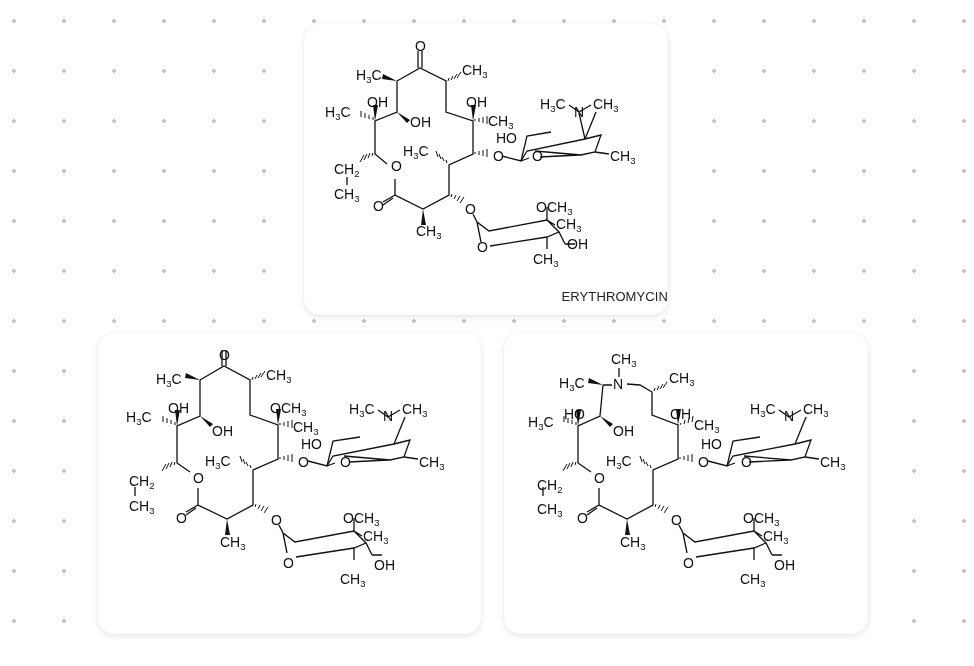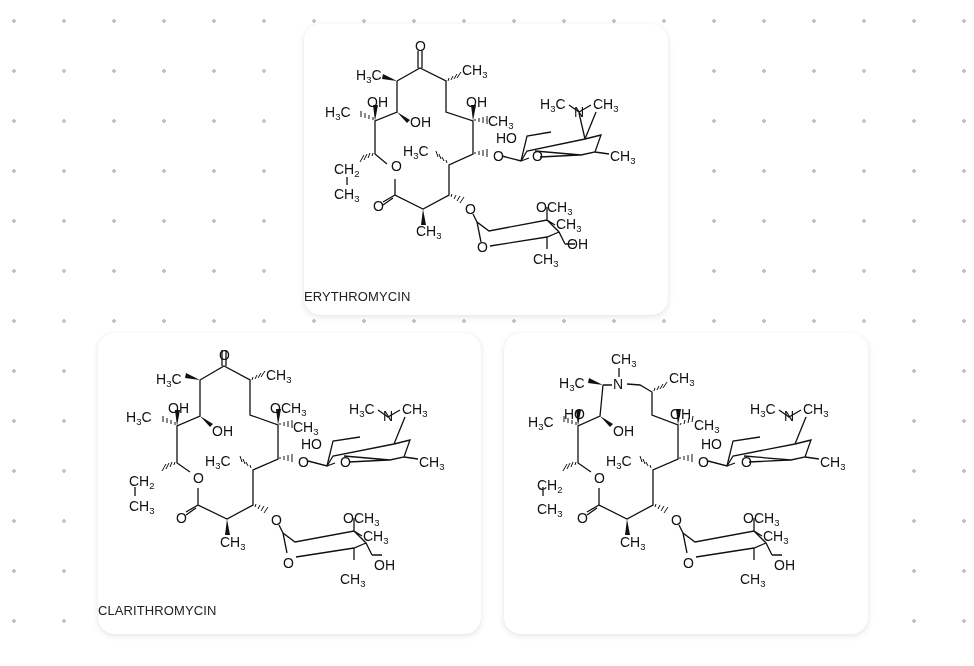--- a/index.html
+++ b/index.html
@@ -11,21 +11,21 @@
     background-position: -11px -4px;
     font-family: "Liberation Sans", sans-serif;
   }
   .card {
     position: absolute; background: #ffffff; border-radius: 16px;
     box-shadow: 0 2px 6px rgba(0,0,0,0.10), 0 0 1px rgba(0,0,0,0.08);
     overflow: hidden;
   }
   .card svg { position: absolute; left: 0; top: 0; }
   .card-caption {
-    position: absolute; left: 0; right: 0; text-align: left;
+    position: absolute; left: 0; right: 0; text-align: right;
     font-size: 13px; color: #222222; letter-spacing: 0.1px;
   }
   svg text { font-family: "Liberation Sans", sans-serif; fill: #111111; }
   .lbl { font-size: 14px; }
   .sub { font-size: 9.5px; }
   .bond { stroke: #111111; stroke-width: 1.3; fill: none; }
   .wedge { fill: #111111; }
   .hash { stroke: #111111; stroke-width: 1; }
 </style>
 </head>
@@ -192,21 +192,20 @@
       <text class="lbl" x="347" y="414">H<tspan class="sub" dy="3">3</tspan><tspan dy="-3">C</tspan></text>
       <text class="lbl" x="400" y="414">CH<tspan class="sub" dy="3">3</tspan></text>
       <text class="lbl" x="417" y="467">CH<tspan class="sub" dy="3">3</tspan></text>
       <text class="lbl" x="341" y="523">OCH<tspan class="sub" dy="3">3</tspan></text>
       <text class="lbl" x="361" y="541">CH<tspan class="sub" dy="3">3</tspan></text>
       <text class="lbl" x="372" y="570">OH</text>
       <text class="lbl" x="281" y="568">O</text>
       <text class="lbl" x="338" y="584">CH<tspan class="sub" dy="3">3</tspan></text>
     </g>
   </svg>
-  <div class="card-caption" style="top:270px;">CLARITHROMYCIN</div>
 </div>
 
 <div class="card" style="left:504px; top:333px; width:364px; height:301px;">
   <svg width="364" height="301" viewBox="0 0 364 301">
     <g transform="translate(-504,-333)">
 
       <path class="bond" d="M603,385 L612,385 M627,384 L640,385 L652,392 L652,415 L678,425 L678,459 L653,470 L653,505 L627,519 L599,505 L599,488"></path>
       <path class="bond" d="M591,472 L578,463 L578,426 L600,416 L603,385"></path>
       <path class="bond" d="M619,377 L619,368"></path>
       <path class="bond" d="M599,505 L587,512 M597,508 L587,515"></path>

